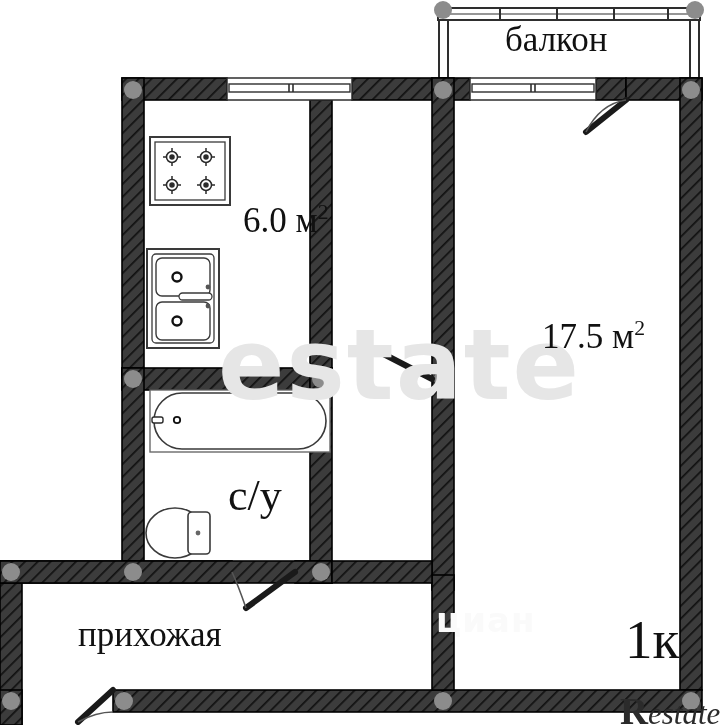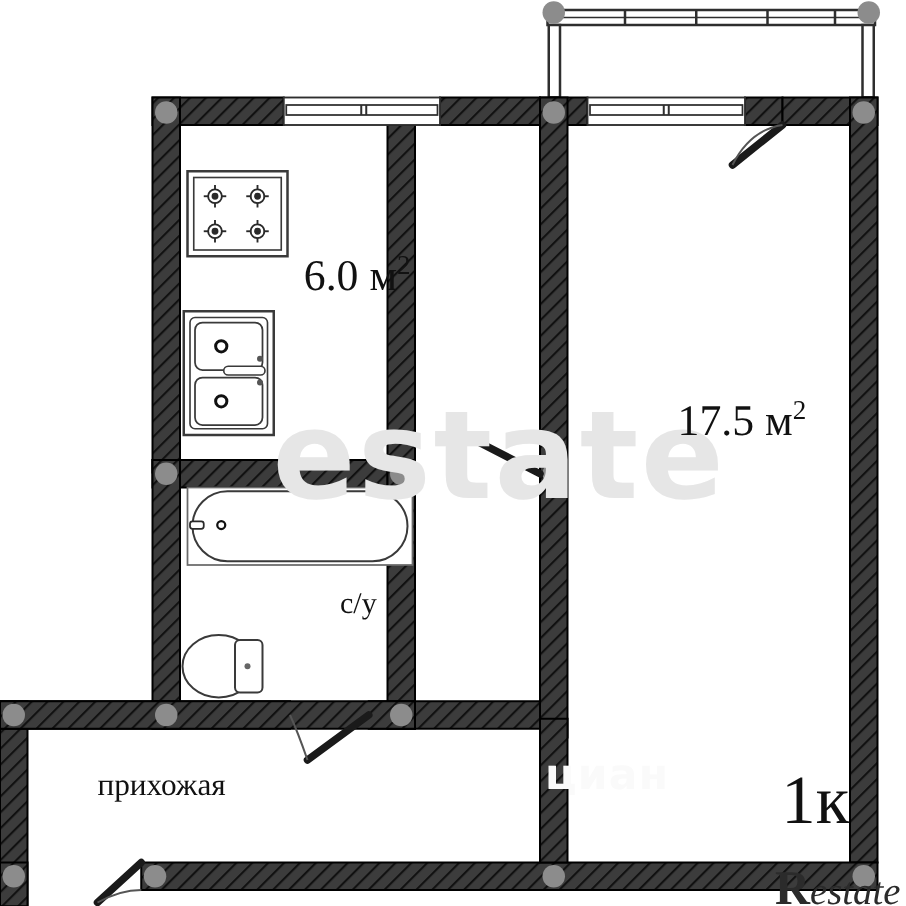--- a/index.html
+++ b/index.html
@@ -3,22 +3,22 @@
 <meta charset="utf-8">
 <style>
   html,body{margin:0;padding:0;background:#ffffff;}
   body{font-family:"Liberation Serif",serif;}
   #plan{position:relative;width:725px;height:725px;background:#ffffff;overflow:hidden;}
   #plan svg{position:absolute;left:0;top:0;}
   .lbl{position:absolute;color:#111;white-space:nowrap;font-family:"Liberation Serif",serif;}
   #lbl-kitchen-area{left:243px;top:200px;font-size:35px;text-align:right;}
   #lbl-room-area{left:502px;top:316px;font-size:35px;margin-left:40px;}
   #lbl-balcony{left:505px;top:20px;font-size:35px;}
-  #lbl-bath{left:228px;top:470px;font-size:24px;margin-left:44px;}
-  #lbl-hall{left:78px;top:615px;font-size:25px;}
+  #lbl-bath{left:228px;top:470px;font-size:44px;}
+  #lbl-hall{left:78px;top:615px;font-size:35px;}
   #lbl-rooms{left:625px;top:608px;font-size:55px;}
   .sup{font-size:0.62em;vertical-align:super;}
   #wm-etagi{position:absolute;left:218px;top:316px;font-size:98px;font-weight:bold;
     font-family:"DejaVu Sans",sans-serif;color:#e6e6e6;letter-spacing:2px;
     line-height:1;user-select:none;}
   #wm-cian{position:absolute;left:436px;top:600px;font-size:34px;color:#fafafa;
     font-family:"DejaVu Sans",sans-serif;font-weight:bold;letter-spacing:1px;user-select:none;}
   #wm-restate{position:absolute;left:620px;top:688px;font-size:31px;color:#2b2b2b;
     font-family:"Liberation Serif",serif;font-style:italic;user-select:none;}
   #wm-restate .r{font-size:1.25em;font-style:normal;font-weight:bold;}
@@ -193,20 +193,21 @@
       <rect x="188" y="512" width="22" height="42" rx="4" fill="#ffffff" stroke="#3a3a3a" stroke-width="1.6"></rect>
       <circle cx="198" cy="533" r="2.4" fill="#666"></circle>
     </g>
 
   </svg>
 
   <div id="wm-etagi">estate</div>
   <div id="wm-cian">циан</div>
   <div id="wm-restate"><span class="r">R</span><span>estate</span></div>
 
+  <div class="lbl" id="lbl-balcony">балкон</div>
 
   <div class="lbl" id="lbl-kitchen-area"><span>6.0 м</span><span class="sup">2</span></div>
 
   <div class="lbl" id="lbl-room-area"><span>17.5 м</span><span class="sup">2</span></div>
 
   <div class="lbl" id="lbl-bath">с/у</div>
   <div class="lbl" id="lbl-hall">прихожая</div>
   <div class="lbl" id="lbl-rooms">1к</div>
 
 </div>

